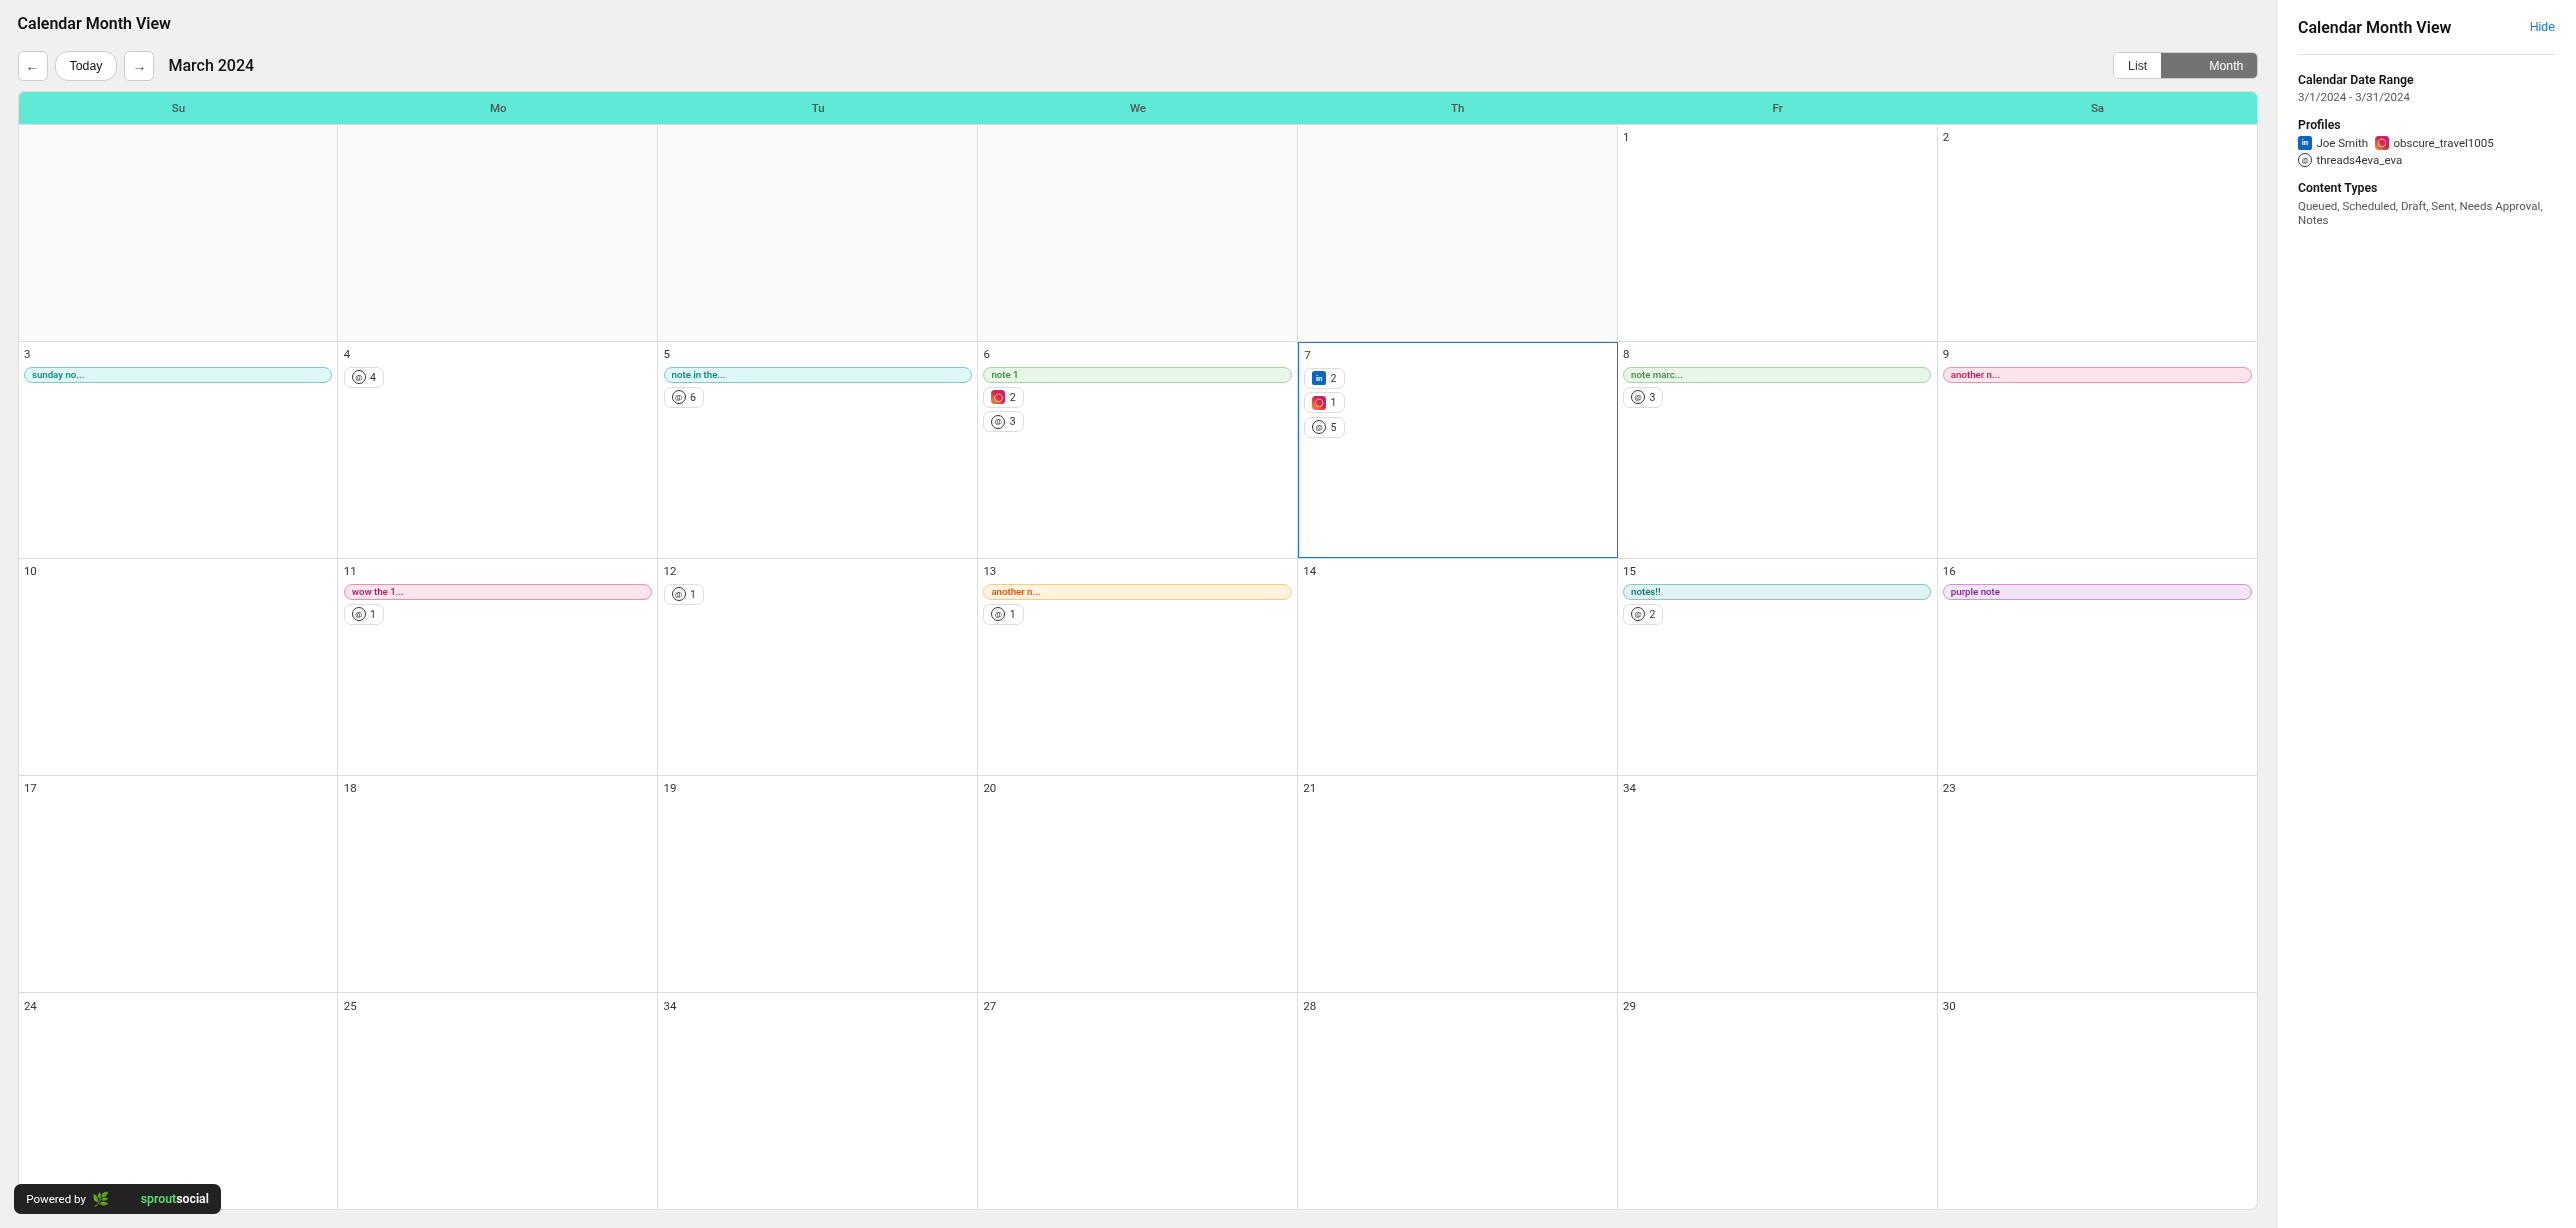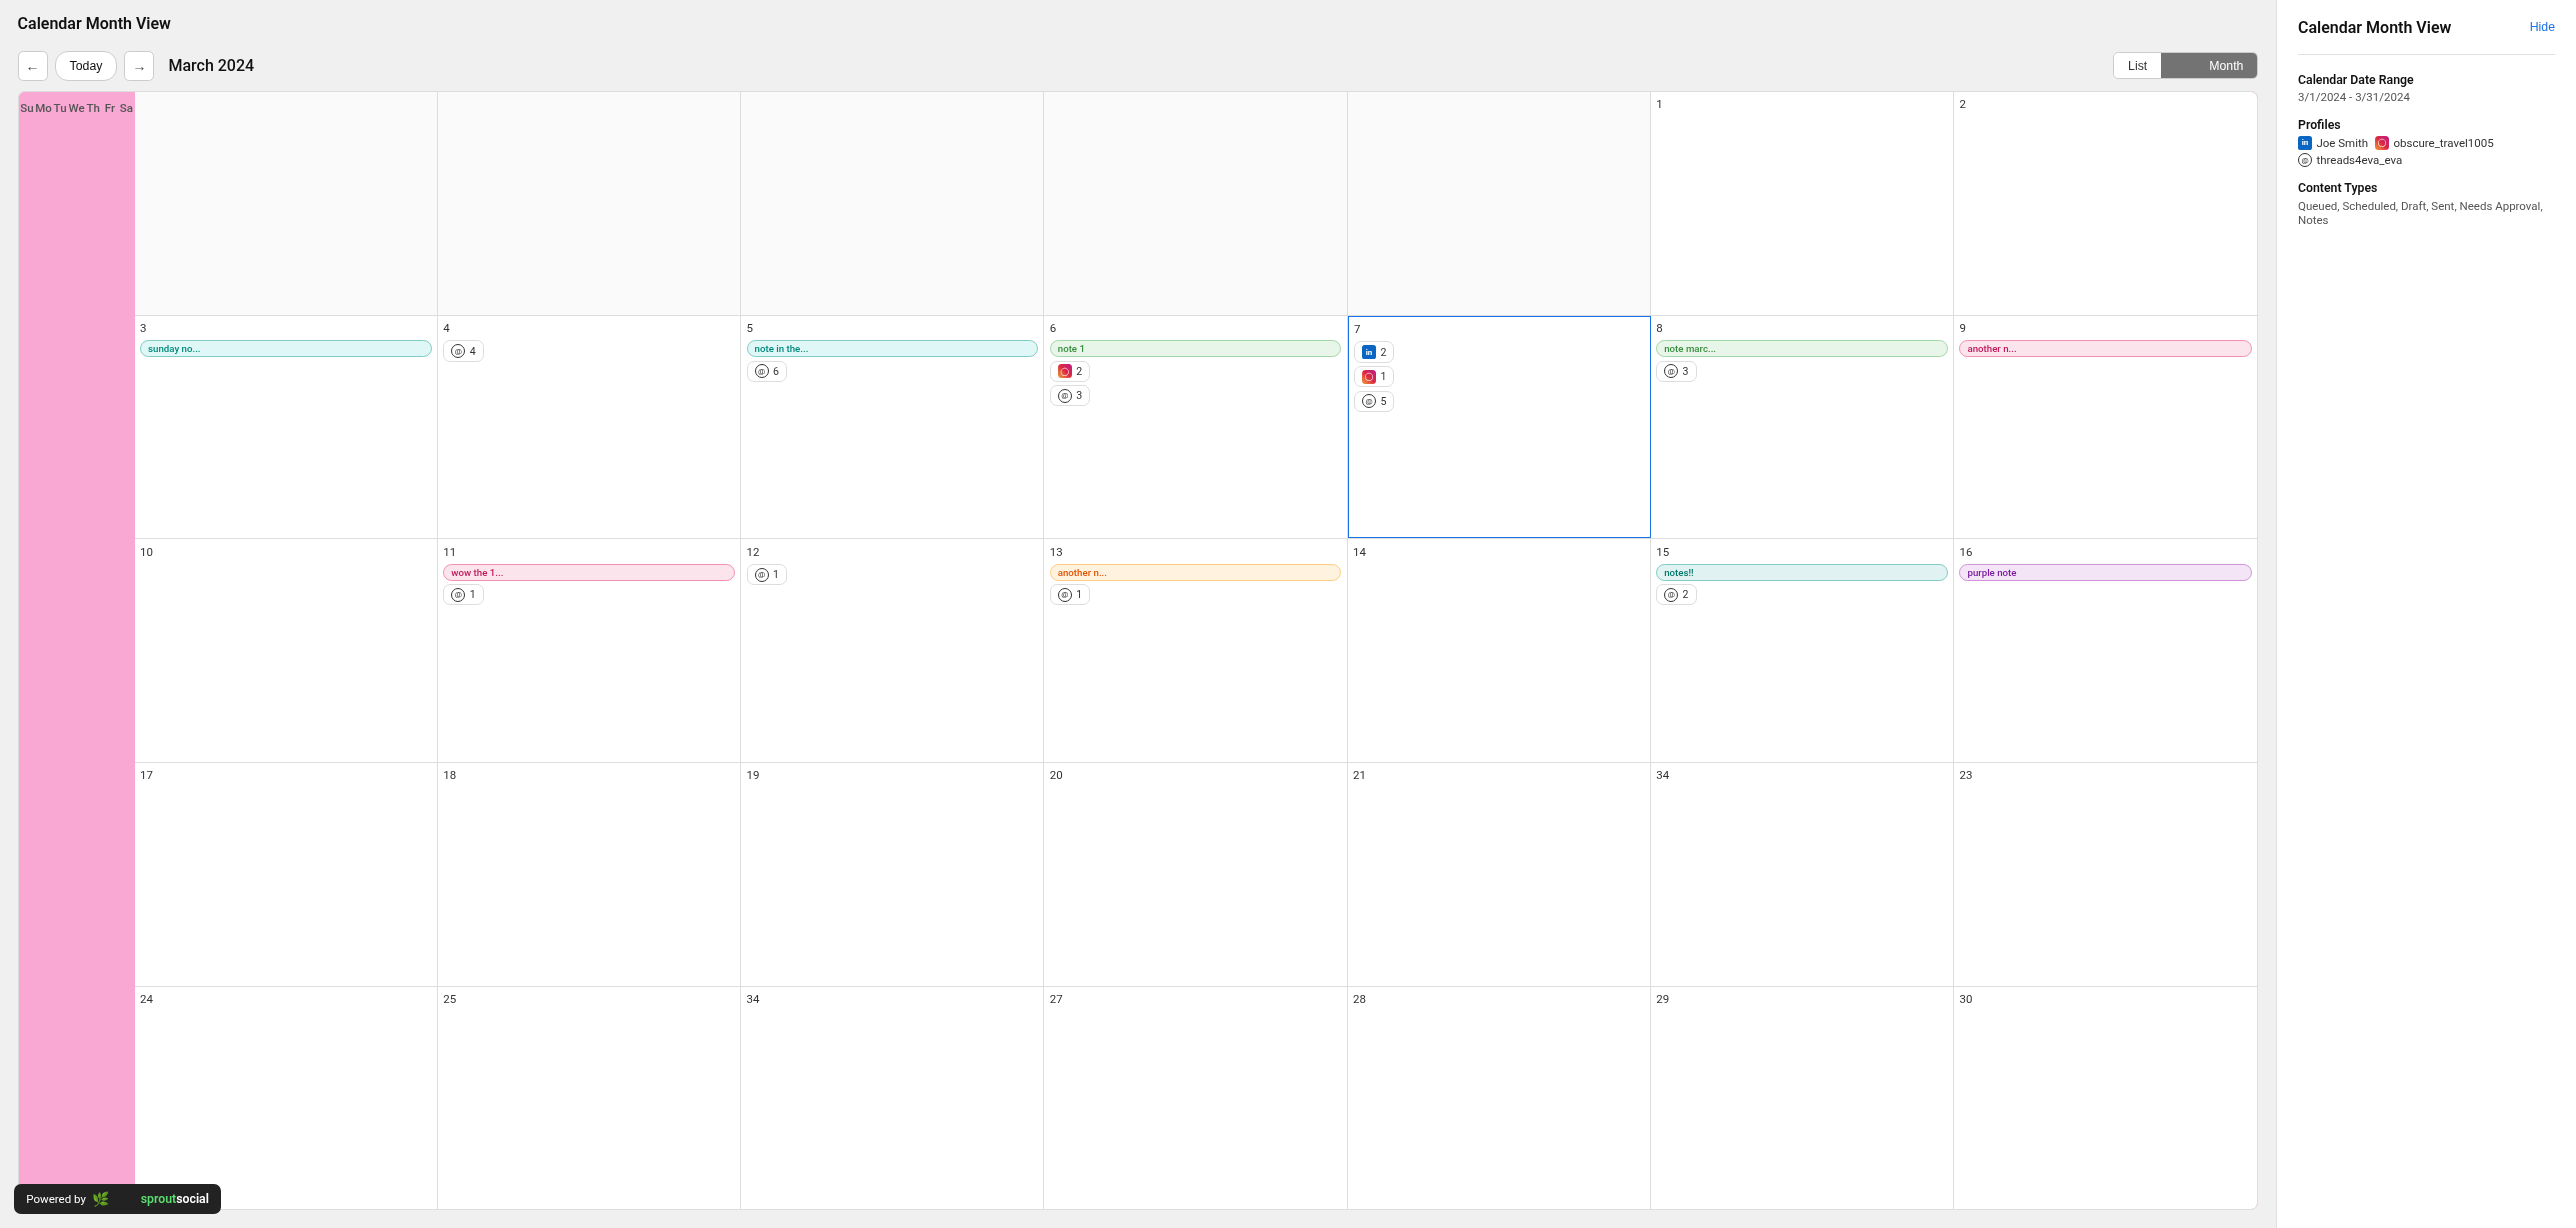--- a/index.html
+++ b/index.html
@@ -15,21 +15,21 @@
     
     .toolbar { display: flex; align-items: center; gap: 7px; padding: 10.6px 0; }
     .nav-btn { width: 30px; height: 30px; border: 0.9px solid #ccc; background: #fff; border-radius: 5.3px; cursor: pointer; display: flex; align-items: center; justify-content: center; font-size: 14px; color: #444; }
     .today-btn { padding: 5.3px 14px; border: 0.9px solid #ccc; background: #fff; border-radius: 13px; cursor: pointer; font-size: 12.3px; font-weight: 500; color: #111; height: 30px; }
     .month-title { font-size: 16px; font-weight: 500; color: #111; margin-left: 7px; flex: 1; }
     .view-toggle { display: flex; border: 0.9px solid #ccc; border-radius: 5.3px; overflow: hidden; }
     .view-btn { padding: 5.3px 14px; background: #fff; border: none; cursor: pointer; font-size: 12.3px; color: #333; }
     .view-btn.active { background: #737373; color: #fff; padding-left: 48px; }
 
     
-    .calendar-grid { flex: 1; background: #f9a8d4; border: 0.9px solid #ddd; border-radius: 7px; overflow: hidden; display: flex; flex-direction: row; }
+    .calendar-grid { flex: 1; background: #5eead4; border: 0.9px solid #ddd; border-radius: 7px; overflow: hidden; display: flex; flex-direction: column; }
 
     .day-headers { display: grid; grid-template-columns: repeat(7, 1fr); border-bottom: 0.9px solid #ddd; }
     .day-header { padding: 8.8px 0; text-align: center; font-size: 11.5px; color: #555; font-weight: 500; }
 
     .weeks { flex: 1; display: flex; flex-direction: column; }
     .week-row { display: grid; grid-template-columns: repeat(7, 1fr); flex: 1; border-bottom: 0.9px solid #ddd; min-height: 132px; }
     .week-row:last-child { border-bottom: none; }
 
     .day-cell { border-right: 0.9px solid #ddd; padding: 5.3px 5.3px 3.5px 5.3px; position: relative; background: #fff; display: flex; flex-direction: column; gap: 3.5px; }
     .day-cell:last-child { border-right: none; }

